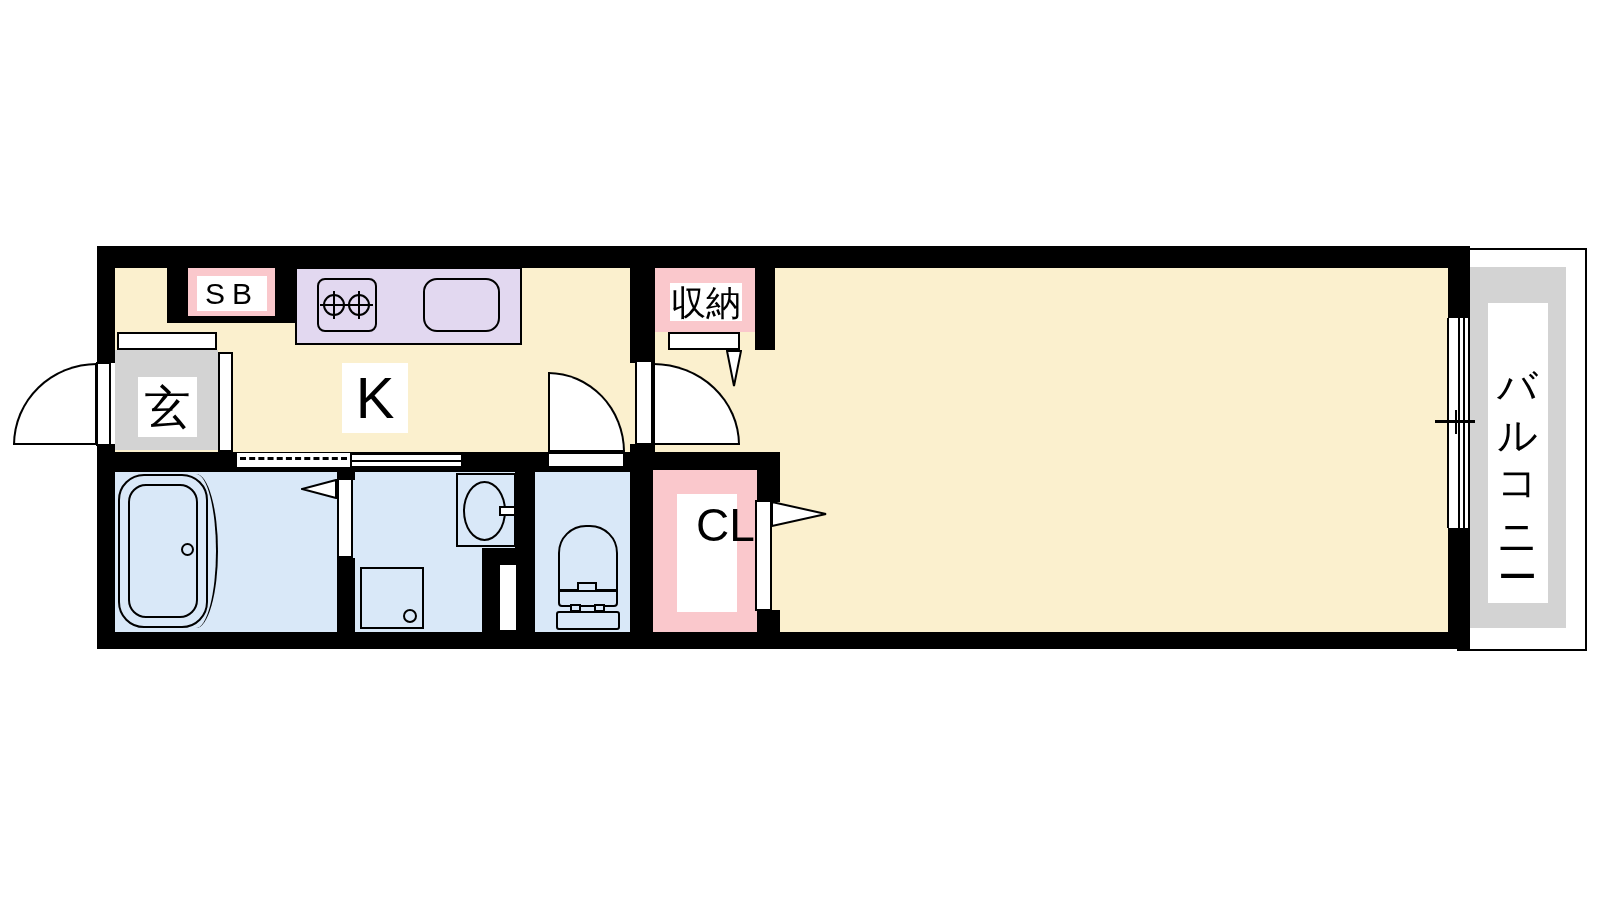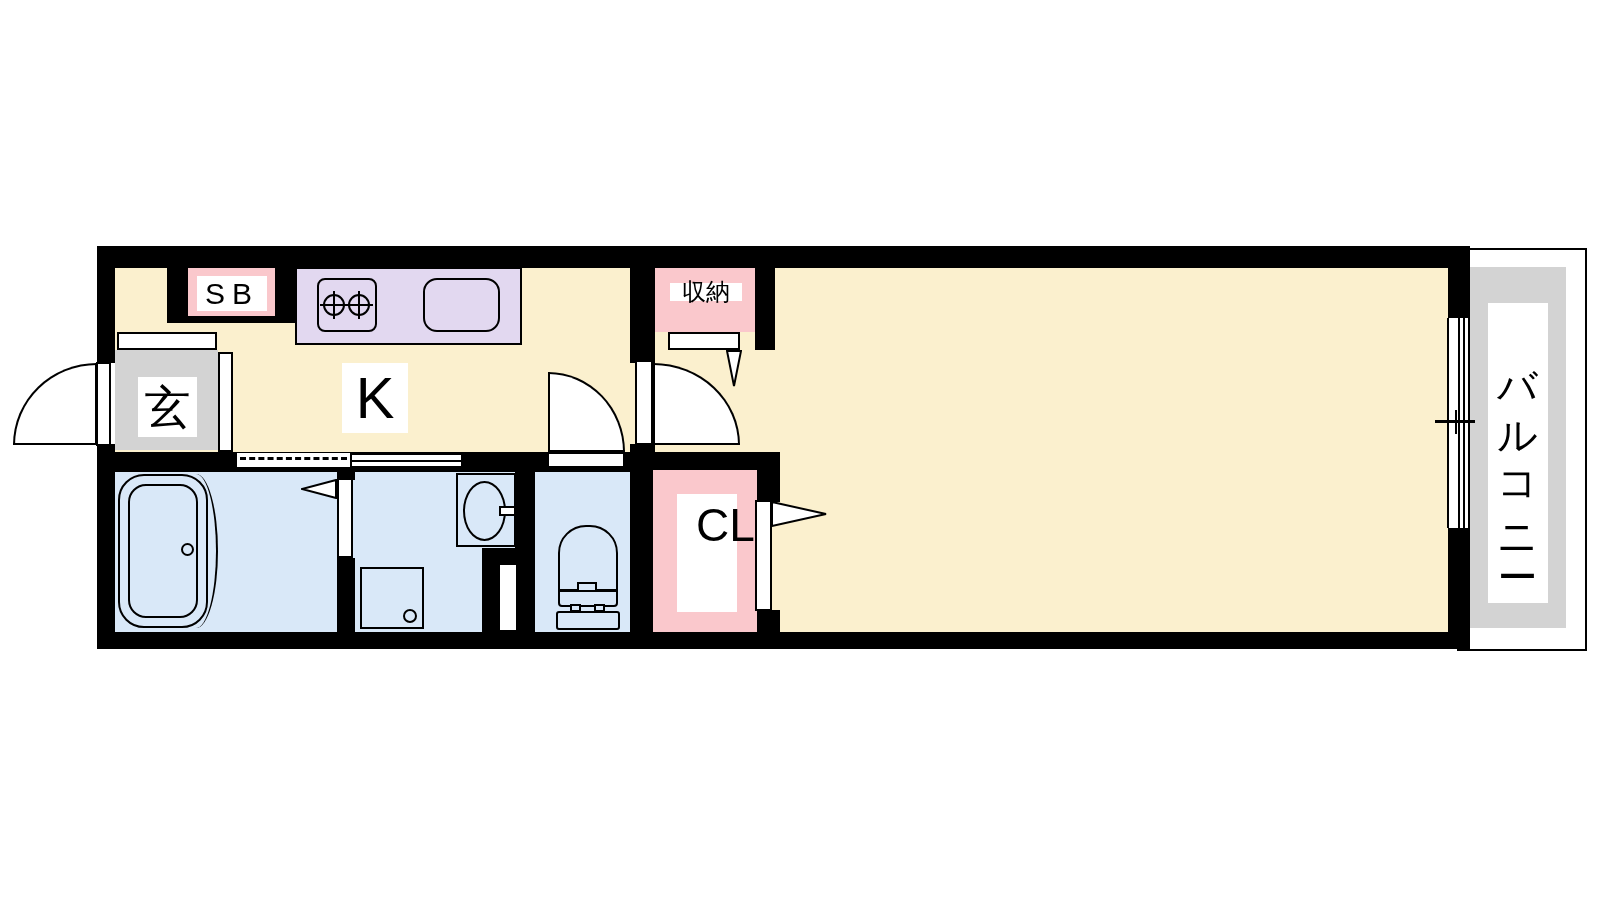--- a/index.html
+++ b/index.html
@@ -71,21 +71,21 @@
   <div class="el lbl" style="left:197px;top:276px;width:70px;height:35px;font-size:30px;letter-spacing:7px;"><span>SB</span></div>
 
   <div class="el counter b3" style="left:295px;top:267px;width:227px;height:78px;"></div>
   <div class="el b3" style="left:317px;top:278px;width:60px;height:54px;border-radius:8px;"></div>
   <div class="el burner" style="left:323px;top:294px;width:22px;height:22px;"></div>
   <div class="el burner" style="left:348px;top:294px;width:22px;height:22px;"></div>
   <div class="el b3" style="left:423px;top:278px;width:77px;height:54px;border-radius:14px;"></div>
   <div class="el lbl" style="left:342px;top:363px;width:66px;height:70px;font-size:58px;"><span>K</span></div>
 
   <div class="el pink" style="left:655px;top:268px;width:100px;height:64px;"></div>
-  <div class="el lbl" style="left:670px;top:283px;width:72px;height:18px;font-size:24px;"><span>収納</span></div>
+  <div class="el lbl" style="left:670px;top:283px;width:72px;height:38px;font-size:35px;"><span>収納</span></div>
   <div class="el w b2" style="left:668px;top:332px;width:72px;height:18px;"></div>
   <svg class="el" style="left:726px;top:350px;" width="16" height="38" viewBox="0 0 16 38">
       <polygon points="1,1 15,1 8,36" fill="#fff" stroke="#000" stroke-width="2"></polygon>
     </svg>
 
   <div class="el swing" style="left:548px;top:372px;width:77px;height:80px;border-top-right-radius:100% 100%;"></div>
   <div class="el w b2" style="left:547px;top:452px;width:78px;height:16px;"></div>
   <div class="el swing" style="left:653px;top:363px;width:87px;height:82px;border-top-right-radius:100% 100%;"></div>
   <div class="el w b2" style="left:635px;top:360px;width:18px;height:85px;"></div>
   <div class="el w" style="left:237px;top:453px;width:113px;height:14px;">

